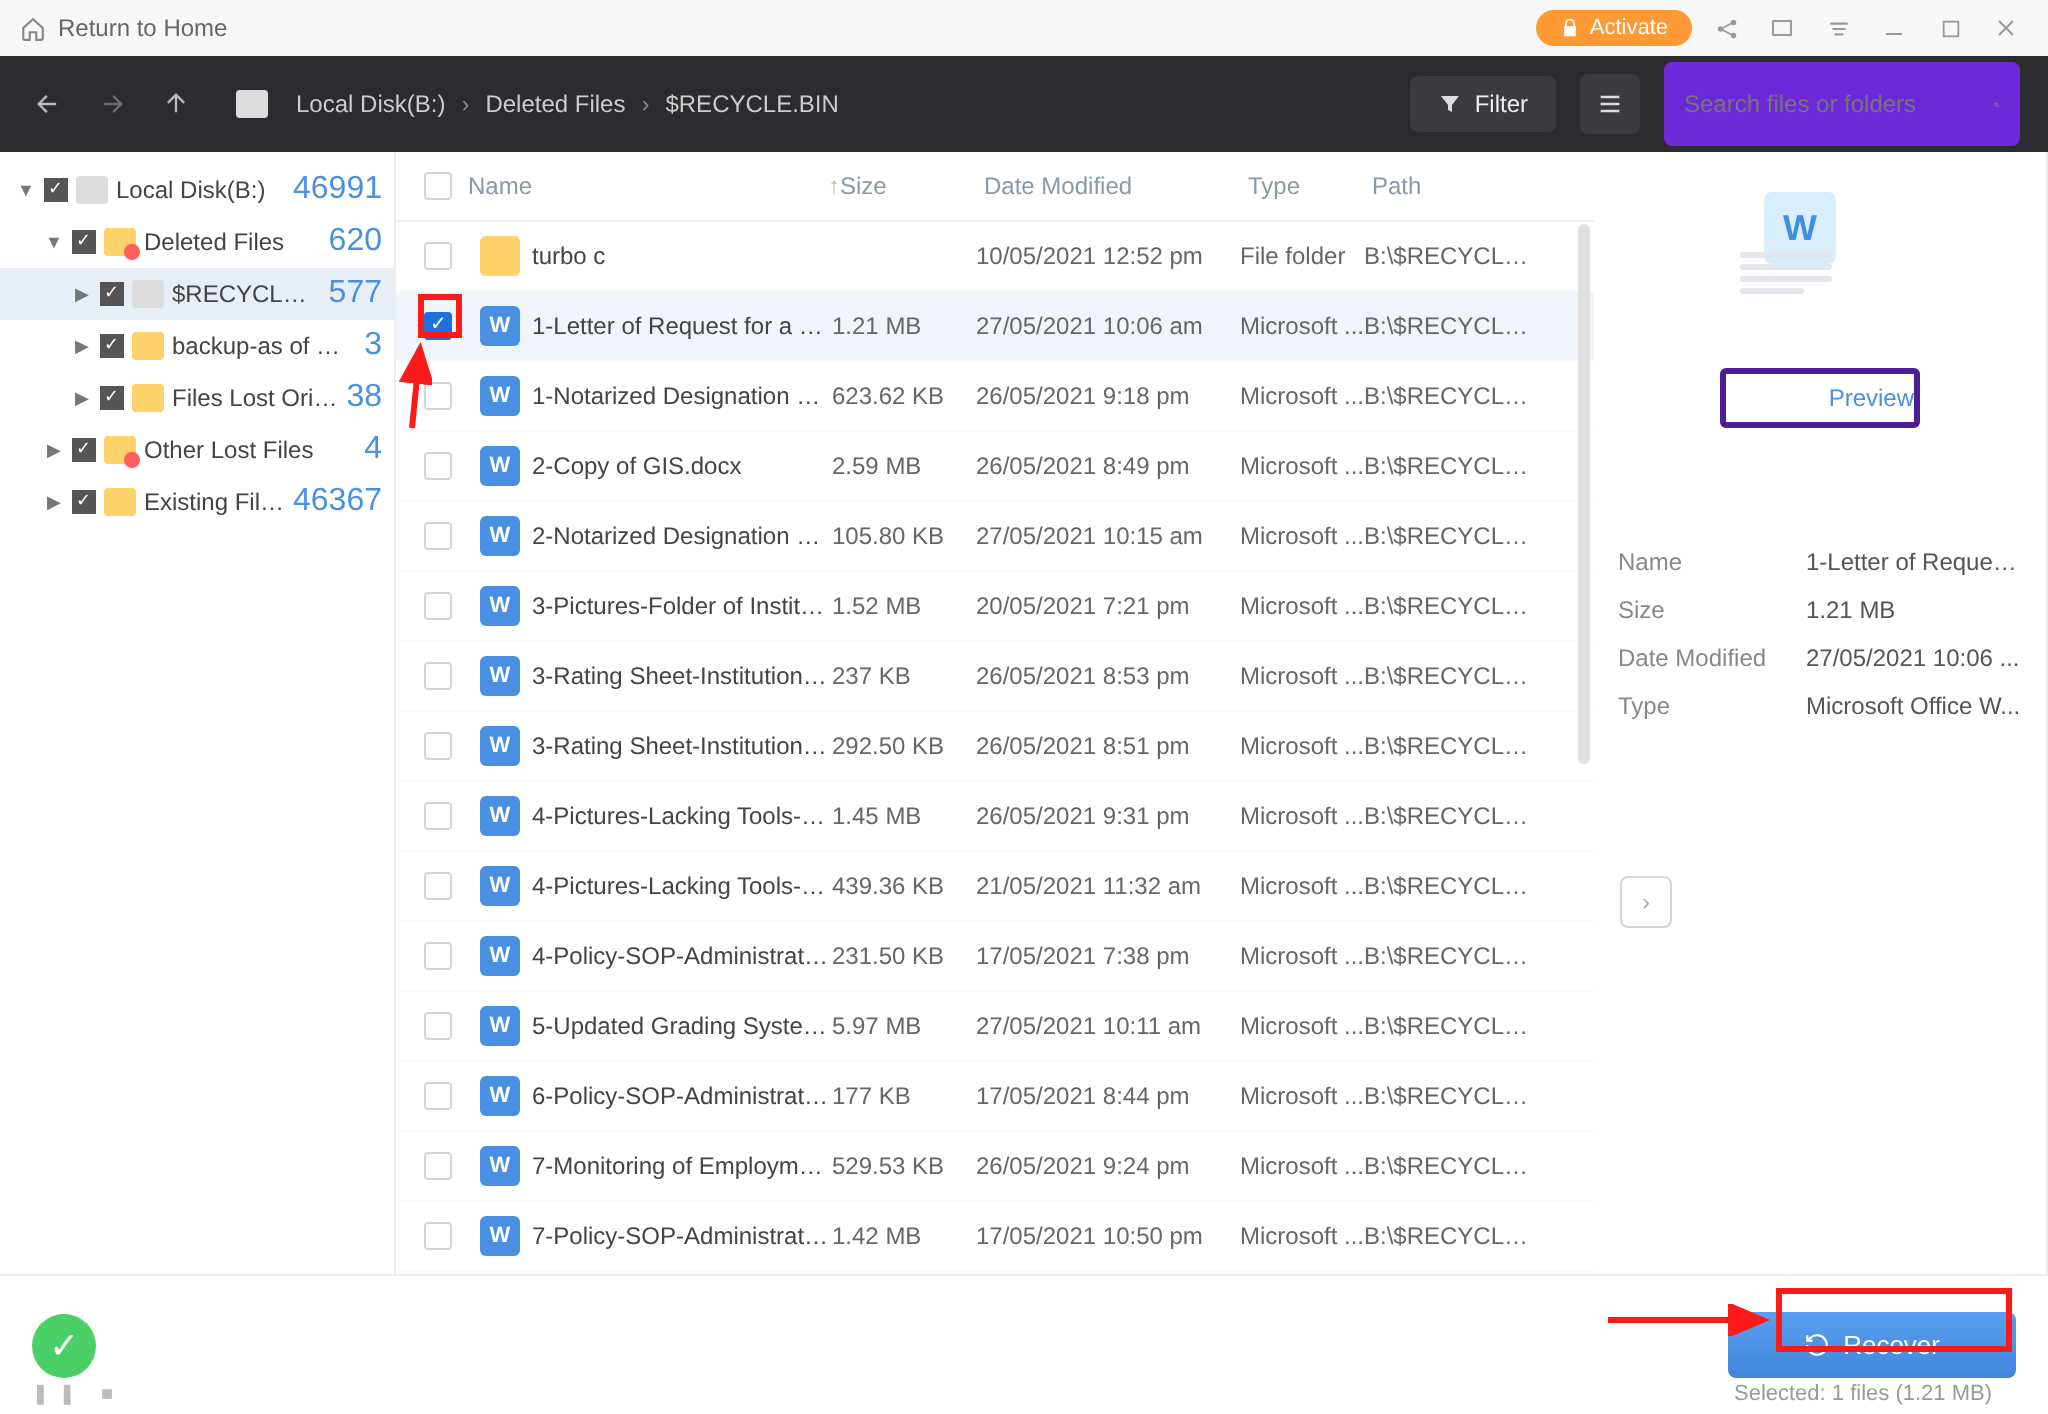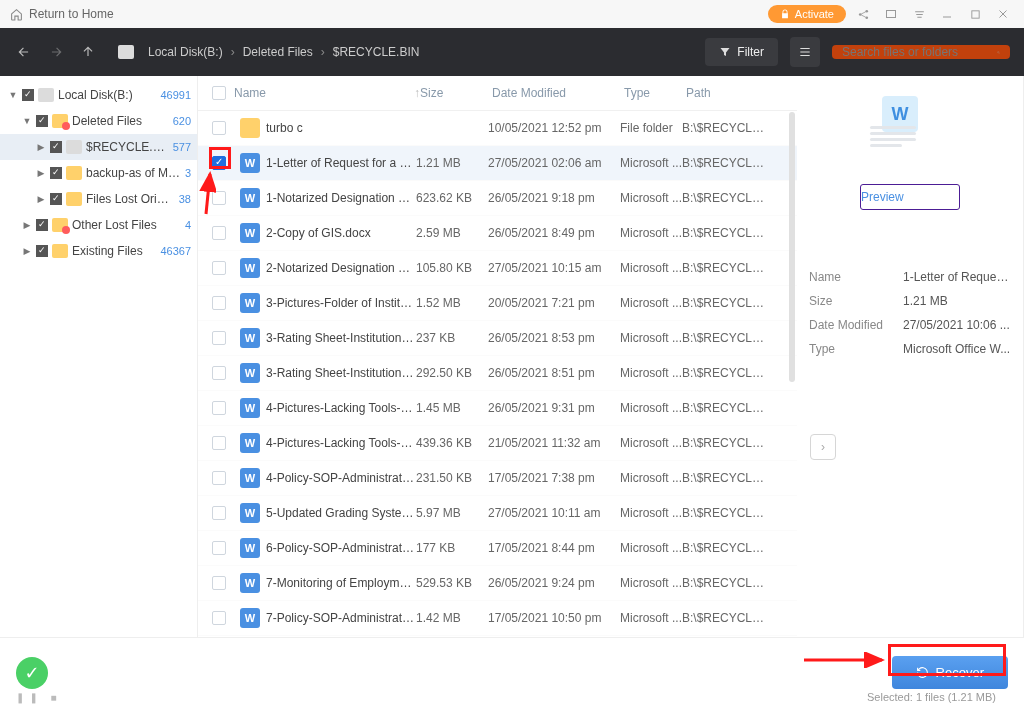--- a/index.html
+++ b/index.html
@@ -9,32 +9,32 @@
   .titlebar .spacer { flex: 1; }
   .titlebar .activate { background: #ff9933; color: #fff; border-radius: 12px; padding: 3px 12px; display: inline-flex; align-items: center; gap: 5px; font-size: 11px; }
   .titlebar .tbtn { width: 22px; height: 22px; display: inline-flex; align-items: center; justify-content: center; color: #888; margin-left: 6px; }
   .navbar { height: 48px; background: #2b2c30; display: flex; align-items: center; padding: 0 14px; color: #ddd; gap: 12px; }
   .navbar .navicon { width: 20px; height: 20px; display: inline-flex; align-items: center; justify-content: center; color: #aaa; }
   .breadcrumbs { display: flex; align-items: center; gap: 8px; color: #ccc; font-size: 12px; }
   .bc-sep { color: #888; }
   .nav-spacer { flex: 1; }
   .filter-btn { background: #3a3b3f; color: #eee; border-radius: 4px; padding: 7px 14px; display: inline-flex; gap: 6px; align-items: center; font-size: 12px; }
   .hamburger { background: #3a3b3f; border-radius: 4px; width: 30px; height: 30px; display: inline-flex; align-items: center; justify-content: center; }
-  .search { background: #c2410c; border-radius: 4px; height: 14px; width: 178px; display: flex; align-items: center; padding: 0 10px; color: #999; font-size: 12px; }
+  .search { background: #6d28d9; border-radius: 4px; height: 42px; width: 178px; display: flex; align-items: center; padding: 0 10px; color: #999; font-size: 12px; }
   .search input { background: transparent; border: none; outline: none; color: #ddd; flex: 1; font-size: 12px; }
   .main { display: flex; height: calc(707px - 28px - 48px - 70px); }
   .sidebar { width: 198px; border-right: 1px solid #eee; padding-top: 6px; font-size: 12px; color: #444; overflow: hidden; }
   .tree-row { display: flex; align-items: center; height: 26px; padding-right: 6px; position: relative; }
   .tree-row .tri { width: 10px; text-align: center; color: #777; font-size: 9px; }
   .tree-row .cb { width: 12px; height: 12px; border: 1px solid #bbb; margin: 0 4px; position: relative; flex-shrink: 0; }
   .tree-row .cb.full { background: #555; border-color: #555; }
   .tree-row .cb.full::after { content: "✓"; color: #fff; font-size: 9px; position: absolute; left: 1px; top: -1px; }
   .tree-row .icon { width: 16px; height: 14px; margin-right: 4px; flex-shrink: 0; }
   .tree-row .label { flex: 1; white-space: nowrap; overflow: hidden; text-overflow: ellipsis; }
-  .tree-row .count { color: #4a90e2; font-size: 11px; margin-left: 4px; }
+  .tree-row .count { color: #4a90e2; font-size: 16px; margin-left: 4px; }
   .tree-row.selected { background: #e8eef5; }
   .folder-ic { background: #ffd16b; border-radius: 2px; }
   .drive-ic { background: #dcdcdc; border-radius: 2px; position: relative; }
   .warn-dot { position:absolute; width:8px; height:8px; background:#ff5c5c; border-radius:50%; bottom:-2px; right:-2px; }
   .content { flex: 1; display: flex; border-right: 1px solid #eee; }
   .list { flex: 1; overflow: hidden; position: relative; }
   .list-header, .list-row { display: flex; align-items: center; padding-left: 14px; height: 35px; }
   .list-header { color: #8899aa; font-size: 12px; border-bottom: 1px solid #f0f0f0; }
   .list-header .col { display: flex; align-items: center; gap: 4px; }
   .col.cb-col { width: 22px; }
@@ -55,31 +55,31 @@
   .fsize { width: 72px; color: #666; }
   .fdate { width: 132px; color: #666; }
   .ftype { width: 62px; color: #666; white-space: nowrap; overflow: hidden; text-overflow: ellipsis; }
   .fpath { width: 86px; color: #666; white-space: nowrap; overflow: hidden; text-overflow: ellipsis; }
   .scrollbar-v { position: absolute; right: 2px; top: 36px; width: 6px; height: 270px; background: #e0e0e0; border-radius: 3px; }
   .preview { width: 226px; padding: 20px 12px 10px; font-size: 12px; color: #555; }
   .pv-icon { width: 80px; height: 70px; margin: 0 auto 18px; position: relative; }
   .pv-docic { width: 36px; height: 36px; background: #d9eefc; border-radius: 4px; position: absolute; left: 12px; top: 0; display:flex;align-items:center;justify-content:center;color:#3f8fe0;font-weight:bold;font-size:18px; }
   .pv-lines { position: absolute; left: 0; top: 30px; width: 46px; }
   .pv-lines div { height: 3px; background: #e3e6ea; margin-bottom: 3px; border-radius: 2px; }
-  .pv-btn { display: block; width: 100px; margin: 4px auto 60px; border: 1px solid #4c1d95; color: #4a90e2; background: #fff; border-radius: 3px; padding: 5px 0; text-align: left; font-size: 12px; }
+  .pv-btn { display: block; width: 100px; margin: 4px auto 60px; border: 3px solid #4c1d95; color: #4a90e2; background: #fff; border-radius: 3px; padding: 5px 0; text-align: right; font-size: 12px; }
   .pv-details .pv-row { display: flex; margin-bottom: 10px; }
   .pv-row .k { width: 94px; color: #888; }
   .pv-row .v { flex: 1; white-space: nowrap; overflow: hidden; text-overflow: ellipsis; }
   .pv-next { width: 26px; height: 26px; border: 1px solid #d6d6d6; border-radius: 4px; display: inline-flex; align-items: center; justify-content: center; color: #aaa; margin-top: 68px; margin-left: 1px; }
   .footer { height: 70px; border-top: 1px solid #eee; display: flex; align-items: center; padding: 0 16px; position: relative; }
   .scan-ic { width: 32px; height: 32px; background: #4ad066; border-radius: 50%; display: inline-flex; align-items: center; justify-content: center; color: #fff; font-size: 18px; margin-right: 20px; }
   .scan-text .t1 { font-size: 13px; color: #222; font-weight: 500; }
   .scan-text .t2 { font-size: 11px; color: #999; margin-top: 2px; }
   .footer .spacer { flex: 1; }
-  .recover-btn { background: #4a90e2; background: linear-gradient(#5aa0f0,#3f86dd); color: #fff; border-radius: 4px; padding: 9px 24px; display: inline-flex; align-items: center; gap: 7px; font-size: 13px; justify-content: space-between; }
+  .recover-btn { background: #4a90e2; background: linear-gradient(#5aa0f0,#3f86dd); color: #fff; border-radius: 4px; padding: 9px 38px; display: inline-flex; align-items: center; gap: 7px; font-size: 13px; justify-content: space-between; }
   .selected-text { position: absolute; right: 28px; bottom: 4px; font-size: 11px; color: #999; }
   .pause-stop { position:absolute; left:16px; bottom:4px; color:#bbb; font-size:10px; letter-spacing:5px; }
   
   .anno-box { position: absolute; border: 3px solid #ff1a1a; pointer-events: none; }
   .anno-arrow { position: absolute; pointer-events: none; }
   svg { display: block; }
 </style>
 </head>
 <body>
 
@@ -264,21 +264,21 @@
             <div class="ftype">File folder</div>
             <div class="fpath">B:\$RECYCLE.BIN</div>
           </div>
           <div class="list-row sel">
             <div class="col cb-col">
               <div class="row-cb checked"></div>
             </div>
             <div class="fic doc">W</div>
             <div class="fname">1-Letter of Request for a Stam...</div>
             <div class="fsize">1.21 MB</div>
-            <div class="fdate">27/05/2021 02:06 am</div>
+            <div class="fdate">27/05/2021 10:06 am</div>
             <div class="ftype">Microsoft ...</div>
             <div class="fpath">B:\$RECYCLE.BIN</div>
           </div>
           <div class="list-row">
             <div class="col cb-col">
               <div class="row-cb"></div>
             </div>
             <div class="fic doc">W</div>
             <div class="fname">1-Notarized Designation of TE...</div>
             <div class="fsize">623.62 KB</div>

